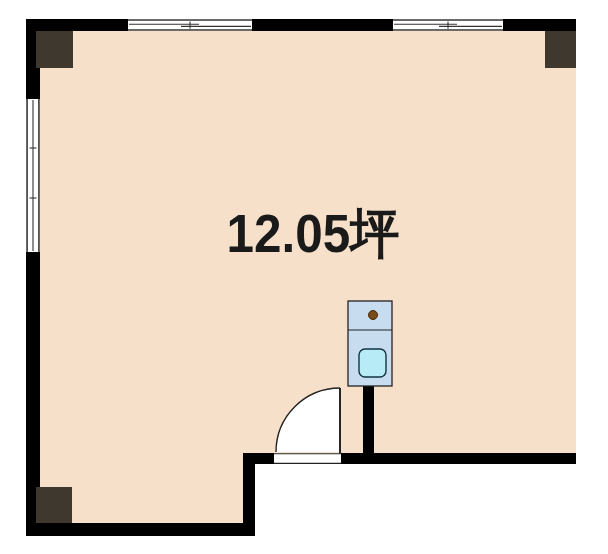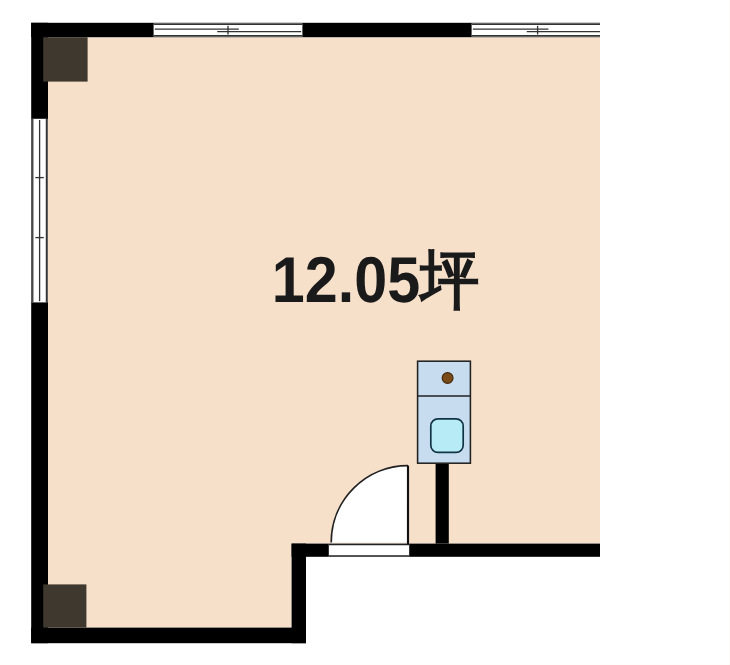--- a/index.html
+++ b/index.html
@@ -3,21 +3,21 @@
 <meta charset="utf-8">
 <style>
   html, body {
     margin: 0;
     padding: 0;
     background: #ffffff;
     font-family: "Liberation Sans", sans-serif;
   }
   .canvas {
     position: relative;
-    width: 500px;
+    width: 576px;
     height: 554px;
     background: #ffffff;
     overflow: hidden;
   }
   svg { display: block; }
   .wall { fill: #000000; }
   .thinline { stroke: #222222; stroke-width: 1.15; fill: none; }
   .frameline { stroke: #333333; stroke-width: 1.1; fill: none; }
   .white-fill { fill: #ffffff; }
   .arc { stroke: #222222; stroke-width: 1.4; fill: none; }

